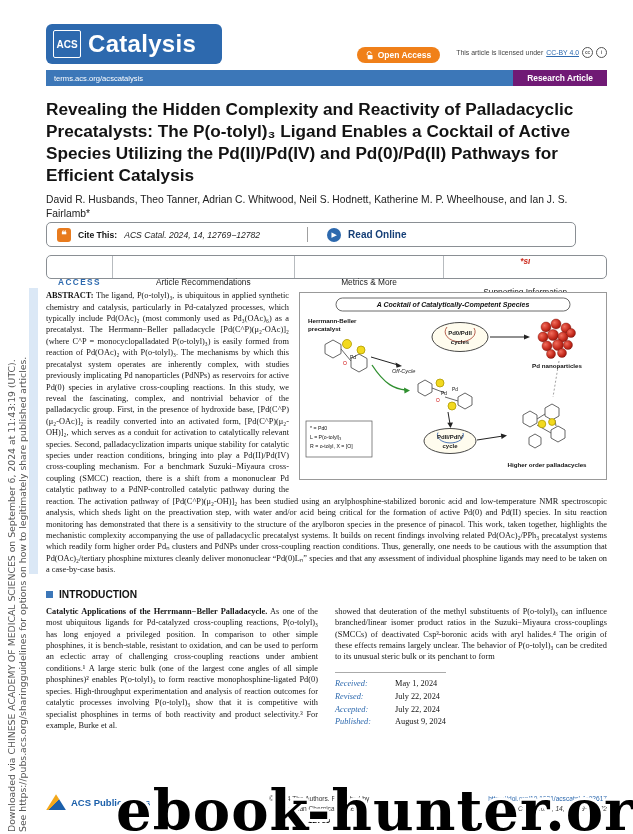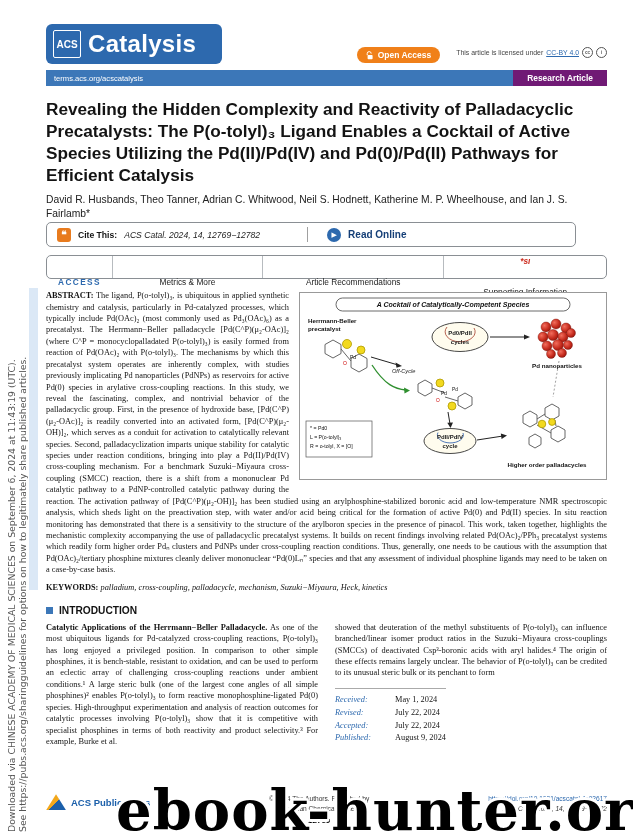--- a/index.html
+++ b/index.html
@@ -166,36 +166,36 @@
 
     <div class="access-row">
       <div class="access-cell cell-access">
         <svg width="10" height="10" viewBox="0 0 10 10">
           <rect x="0" y="5" width="2.4" height="5" fill="#2d69ae"></rect>
           <rect x="3.6" y="2.6" width="2.4" height="7.4" fill="#2d69ae"></rect>
           <rect x="7.2" y="0" width="2.4" height="10" fill="#2d69ae"></rect>
         </svg>
         <span class="access-word">ACCESS</span>
       </div>
-      <div class="access-cell cell-metrics">
-        <svg width="10" height="10" viewBox="0 0 10 10">
-          <rect x="0" y="5" width="2.4" height="5" fill="#666"></rect>
-          <rect x="3.6" y="2.6" width="2.4" height="7.4" fill="#666"></rect>
-          <rect x="7.2" y="0.4" width="2.4" height="9.6" fill="#666"></rect>
-        </svg>
-        <span>Metrics &amp; More</span>
-      </div>
       <div class="access-cell cell-reco">
         <svg width="9" height="11" viewBox="0 0 9 11">
           <rect x="0.5" y="0.5" width="8" height="10" fill="none" stroke="#666" stroke-width="0.9"></rect>
           <line x1="2" y1="3" x2="7" y2="3" stroke="#666" stroke-width="0.8"></line>
           <line x1="2" y1="5" x2="7" y2="5" stroke="#666" stroke-width="0.8"></line>
           <line x1="2" y1="7" x2="7" y2="7" stroke="#666" stroke-width="0.8"></line>
         </svg>
         <span>Article Recommendations</span>
+      </div>
+      <div class="access-cell cell-metrics">
+        <svg width="10" height="10" viewBox="0 0 10 10">
+          <rect x="0" y="5" width="2.4" height="5" fill="#666"></rect>
+          <rect x="3.6" y="2.6" width="2.4" height="7.4" fill="#666"></rect>
+          <rect x="7.2" y="0.4" width="2.4" height="9.6" fill="#666"></rect>
+        </svg>
+        <span>Metrics &amp; More</span>
       </div>
       <div class="access-cell cell-si">
         <span class="si-glyph">*sı</span>
         <span>Supporting Information</span>
       </div>
     </div>
 
     <div class="abstract-block">
       <div class="abstract-strip"></div>
       <div class="abstract">
@@ -295,23 +295,20 @@
             <circle cx="252" cy="129" r="3.4" fill="#f2d91f" stroke="#b09a00" stroke-width="0.8"></circle>
             <text x="247" y="174" text-anchor="middle" font-size="6.2" font-weight="bold" fill="#111">Higher order palladacycles</text>
 
             <rect x="6" y="128" width="66" height="36" fill="#fff" stroke="#555" stroke-width="0.7"></rect>
             <text x="10" y="137" font-size="5.2" fill="#111">* = Pd0</text>
             <text x="10" y="146" font-size="5.2" fill="#111">L = P(o-tolyl)₃</text>
             <text x="10" y="155" font-size="5.2" fill="#111">R = o-tolyl, X = [O]</text>
           </svg>
         </div>
         <span class="abs-label">ABSTRACT:</span><span> The ligand, P(o-tolyl)₃, is ubiquitous in applied synthetic chemistry and catalysis, particularly in Pd-catalyzed processes, which typically include Pd(OAc)₂ (most commonly used as Pd₃(OAc)₆) as a precatalyst. The Herrmann−Beller palladacycle [Pd(C^P)(μ₂-OAc)]₂ (where C^P = monocyclopalladated P(o-tolyl)₃) is easily formed from reaction of Pd(OAc)₂ with P(o-tolyl)₃. The mechanisms by which this precatalyst system operates are inherently complex, with studies previously implicating Pd nanoparticles (PdNPs) as reservoirs for active Pd(0) species in arylative cross-coupling reactions. In this study, we reveal the fascinating, complex, and nontrivial behavior of the palladacyclic group. First, in the presence of hydroxide base, [Pd(C^P)(μ₂-OAc)]₂ is readily converted into an activated form, [Pd(C^P)(μ₂-OH)]₂, which serves as a conduit for activation to catalytically relevant species. Second, palladacyclization imparts unique stability for catalytic species under reaction conditions, bringing into play a Pd(II)/Pd(IV) cross-coupling mechanism. For a benchmark Suzuki−Miyaura cross-coupling (SMCC) reaction, there is a shift from a mononuclear Pd catalytic pathway to a PdNP-controlled catalytic pathway during the reaction. The activation pathway of [Pd(C^P)(μ₂-OH)]₂ has been studied using an arylphosphine-stabilized boronic acid and low-temperature NMR spectroscopic analysis, which sheds light on the preactivation step, with water and/or acid being critical for the formation of active Pd(0) and Pd(II) species. In situ reaction monitoring has demonstrated that there is a sensitivity to the structure of the arylboron species in the presence of pinacol. This work, taken together, highlights the mechanistic complexity accompanying the use of palladacyclic precatalyst systems. It builds on recent findings involving related Pd(OAc)₂/PPh₃ precatalyst systems which readily form higher order Pdₙ clusters and PdNPs under cross-coupling reaction conditions. Thus, generally, one needs to be cautious with the assumption that Pd(OAc)₂/tertiary phosphine mixtures cleanly deliver mononuclear “Pd(0)Lₙ” species and that any assessment of individual phosphine ligands may need to be taken on a case-by-case basis.</span>
-      </div>
-      <div class="keywords">
-        <span class="kw-label">KEYWORDS:</span><span class="kw-text"> palladium, cross-coupling, palladacycle, mechanism, Suzuki−Miyaura, Heck, kinetics</span>
       </div>
     </div>
 
     <div class="intro">
       <div class="intro-head">
         <span class="blue-sq"></span>
         <span>INTRODUCTION</span>
       </div>
       <div class="cols">
         <div class="col">

